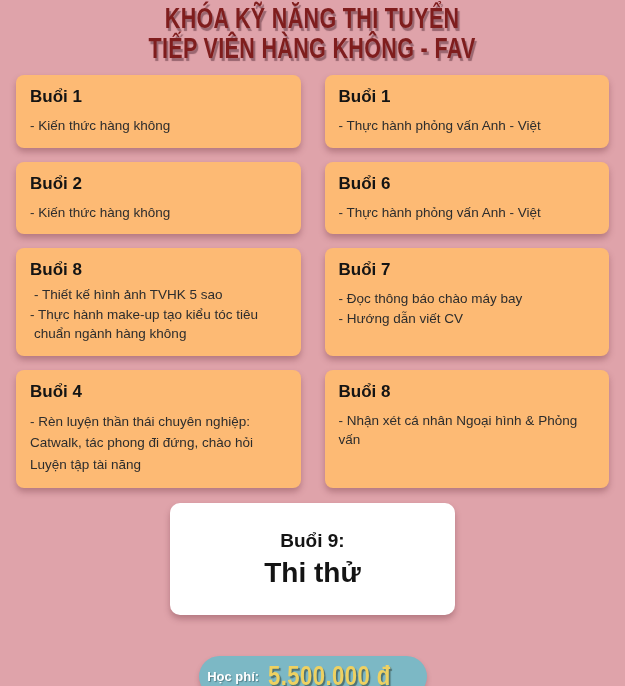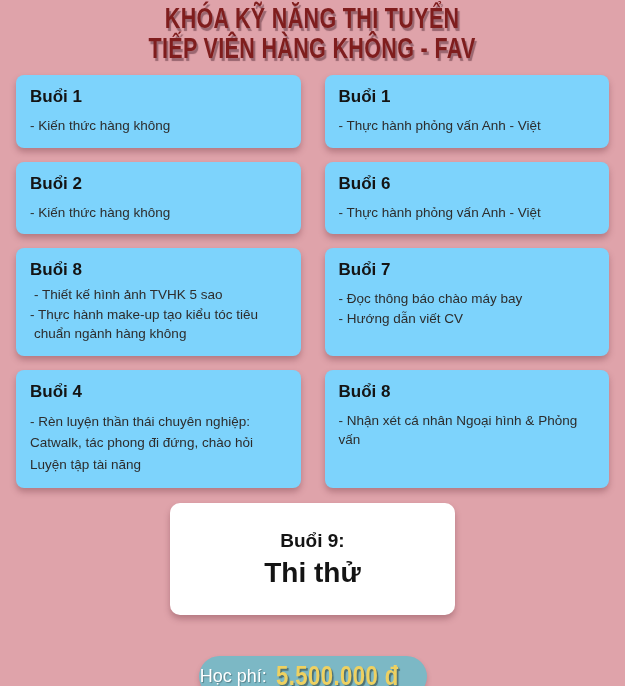--- a/index.html
+++ b/index.html
@@ -37,21 +37,21 @@
   .grid {
     display: grid;
     grid-template-columns: 1fr 1fr;
     grid-template-rows: repeat(4, 1fr);
     grid-auto-flow: column;
     gap: 14px 24px;
     margin: 12px 16px 0 16px;
     height: 406px;
   }
   .card {
-    background: #7dd3fc;
+    background: #fdba74;
     border-radius: 8px;
     padding: 12px 14px;
     box-shadow: 0 4px 6px rgba(118,60,70,0.40);
   }
   .card-heading {
     font-size: 17px;
     font-weight: bold;
     color: #141414;
     margin-bottom: 9px;
   }
@@ -94,22 +94,22 @@
     background: #7cb8c5;
     border-radius: 21px;
     display: flex;
     align-items: center;
     justify-content: center;
     gap: 9px;
     box-shadow: 0 3px 5px rgba(118,60,70,0.30);
   }
   .price-label {
     color: #ffffff;
-    font-weight: normal;
-    font-size: 18px;
+    font-weight: bold;
+    font-size: 13px;
     text-shadow: 1px 1px 1px rgba(0,0,0,0.30);
   }
   .price-amount {
     display: inline-block;
     color: #eed161;
     font-size: 27px;
     font-weight: bold;
     transform: scaleX(0.82);
     transform-origin: left center;
     white-space: nowrap;

